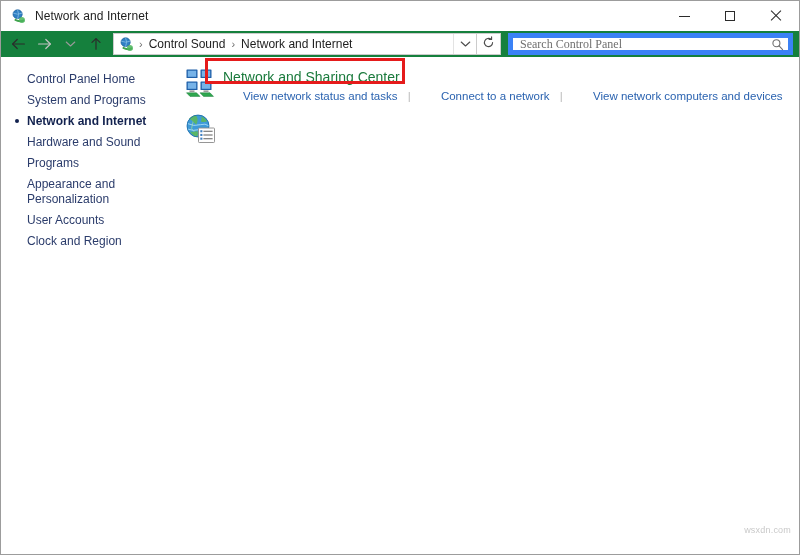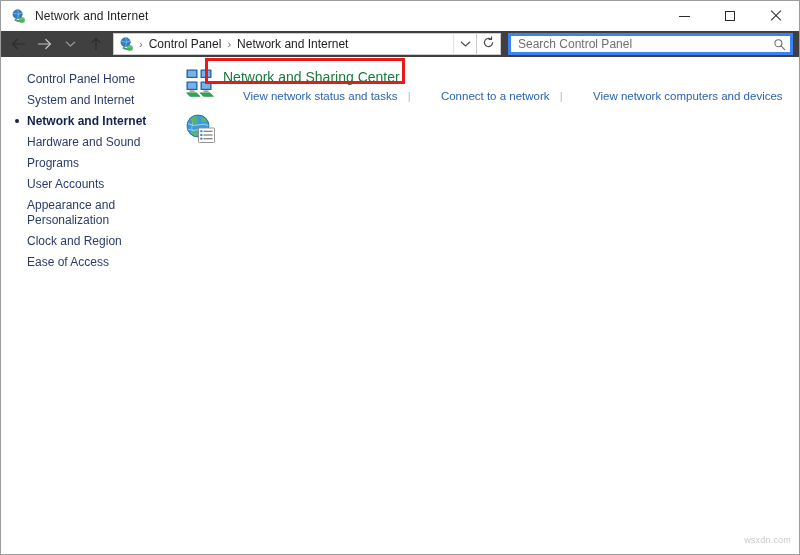--- a/index.html
+++ b/index.html
@@ -14,21 +14,21 @@
     position: relative;
   }
 
   
   .window {
     position: absolute;
     left: 0; top: 0;
     width: 800px; height: 555px;
     box-sizing: border-box;
     border: 1px solid #9c9c9c;
-    background: #404040;
+    background: #15803d;
     display: flex;
     flex-direction: column;
   }
 
   
   .titlebar {
     height: 30px;
     flex: 0 0 30px;
     background: #ffffff;
     display: flex;
@@ -152,26 +152,27 @@
     flex: 0 0 24px;
     border: 1px solid #cccccc;
     border-left: none;
     box-sizing: border-box;
     background: #ffffff;
   }
   .searchbox {
     width: 285px;
     height: 22px;
     margin-left: 7px;
-    border: 3px solid #3b82f6;
+    border: 5px solid #3b82f6;
     background: #ffffff;
     display: flex;
     align-items: center;
     box-sizing: border-box;
     flex: 0 0 285px;
+    font-family: Liberation Serif, serif;
   }
   .search-placeholder {
     flex: 1 1 auto;
     font-size: 12px;
     color: #6f6f6f;
     padding-left: 7px;
     white-space: nowrap;
     overflow: hidden;
   }
   .search-icon {
@@ -273,21 +274,21 @@
     left: 24px;
     top: 1px;
     width: 200px;
     height: 26px;
   }
 
   
   .watermark {
     position: absolute;
     right: 8px;
-    bottom: 9px;
+    bottom: 19px;
     font-size: 9px;
     color: #c9c9c9;
     letter-spacing: .2px;
   }
 </style>
 </head>
 <body>
 
 <div class="window">
 
@@ -351,21 +352,21 @@
         <svg width="16" height="16" viewBox="0 0 16 16">
           <ellipse cx="6.6" cy="6.2" rx="4.6" ry="4.4" fill="#2f7fc4"></ellipse>
           <ellipse cx="6.6" cy="6.2" rx="4.6" ry="4.4" fill="none" stroke="#1a5d98" stroke-width="0.7"></ellipse>
           <path d="M2.3 5.2 Q6.6 7.2 11.0 5.2" fill="none" stroke="#8fc4e8" stroke-width="0.7"></path>
           <path d="M6.6 1.8 Q8.6 6.2 6.6 10.6" fill="none" stroke="#8fc4e8" stroke-width="0.7"></path>
           <path d="M4.0 10.5 Q8.0 13.4 12.6 11.2 L13.6 13.2 Q8.4 15.4 3.4 12.4 Z" fill="#3fa34d"></path>
           <path d="M10.6 9.0 a3 3 0 1 0 3.4 3.2 a3 3 0 0 0-3.4-3.2z" fill="#4bb45c" opacity="0.85"></path>
         </svg>
       </span>
       <span class="crumb-sep">›</span>
-      <span class="crumb">Control Panel</span>
+      <span class="crumb">Control Sound</span>
       <span class="crumb-sep">›</span>
       <span class="crumb">Network and Internet</span>
       <span class="addr-spacer"></span>
       <span class="addr-chev">
         <svg width="11" height="8" viewBox="0 0 11 8" fill="none">
           <path d="M1.2 2 L5.5 6 L9.8 2" stroke="#4c4c4c" stroke-width="1.1" stroke-linecap="round" stroke-linejoin="round"></path>
         </svg>
       </span>
     </div>
 
@@ -389,42 +390,39 @@
     </div>
   </div>
 
   <div class="content">
 
     <div class="sidebar">
       <div class="side-item home">
         <span>Control Panel Home</span>
       </div>
       <div class="side-item">
-        <span>System and Internet</span>
+        <span>System and Programs</span>
       </div>
       <div class="side-item current">
         <span>Network and Internet</span>
       </div>
       <div class="side-item">
         <span>Hardware and Sound</span>
       </div>
       <div class="side-item">
         <span>Programs</span>
       </div>
       <div class="side-item">
+        <span>Appearance and Personalization</span>
+      </div>
+      <div class="side-item">
         <span>User Accounts</span>
       </div>
       <div class="side-item">
-        <span>Appearance and Personalization</span>
-      </div>
-      <div class="side-item">
         <span>Clock and Region</span>
-      </div>
-      <div class="side-item">
-        <span>Ease of Access</span>
       </div>
     </div>
 
     <div class="main">
 
       <div class="category">
         <span class="cat-icon">
           <svg width="32" height="32" viewBox="0 0 32 32">
             <rect x="1.5" y="2.5" width="11" height="8.5" rx="0.6" fill="#1f5fa8"></rect>
             <rect x="2.8" y="3.7" width="8.4" height="6.1" fill="#77b3e8"></rect>

